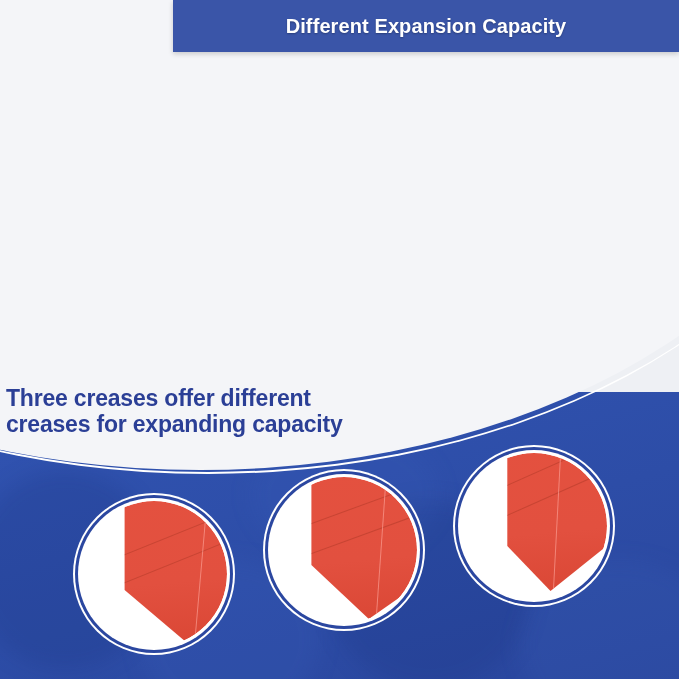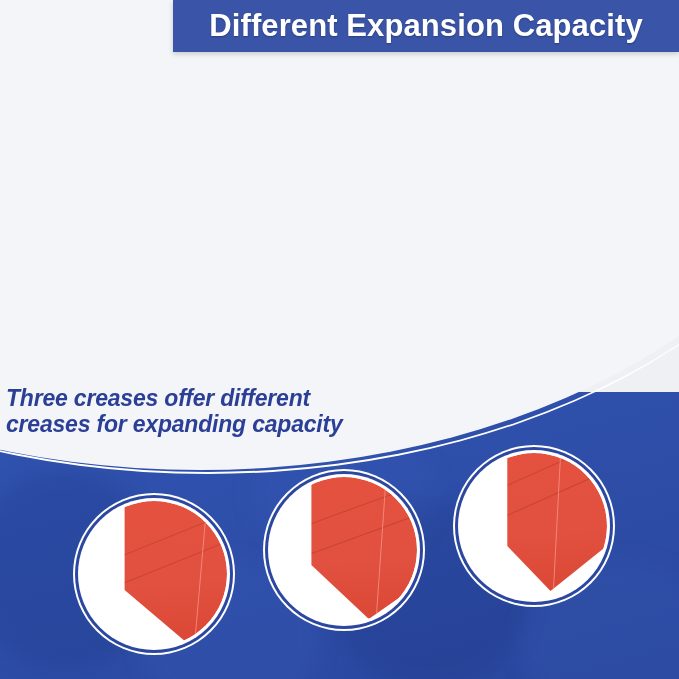--- a/index.html
+++ b/index.html
@@ -29,21 +29,21 @@
 
   
   .banner {
     position:absolute; left:173px; top:0px; width:506px; height:52px;
     background:#3a55a8;
     display:flex; align-items:center; justify-content:center;
     box-shadow:0 2px 5px rgba(0,0,0,.18);
   }
   .banner-title {
     color:#ffffff;
-    font-size:31px;
+    font-size:20px;
     font-weight:bold;
     letter-spacing:.1px;
     white-space:nowrap;
     text-shadow:0 1px 2px rgba(0,0,0,.28);
   }
 
   
   .laptop {
     position:absolute; left:512px; top:42px; width:210px; height:190px;
     transform:rotate(-7deg);
@@ -158,21 +158,21 @@
   .crease.c3{ bottom:14px; }
   .crease.c4{ bottom:6px;  background:rgba(145,45,32,.26); }
 
   
   .subtitle{
     position:absolute; left:6px; top:386px; width:440px;
     color:#2b3f96;
     font-size:23px; font-weight:bold; line-height:1.12;
     letter-spacing:-.2px;
   }
-  .subtitle span{ display:block;font-style:italic; }
+  .subtitle span{ display:block; }
   .lower-wrap{
     position:absolute; left:0; top:0; width:679px; height:679px;
     overflow:hidden;
   }
   .blue-fill{
     position:absolute; left:-40px; top:392px; width:760px; height:330px;
     background:linear-gradient(165deg,#3154b2 0%, #2d4da7 50%, #2a459c 100%);
   }
   .white-curve{
     position:absolute; left:-460px; top:-390px;

